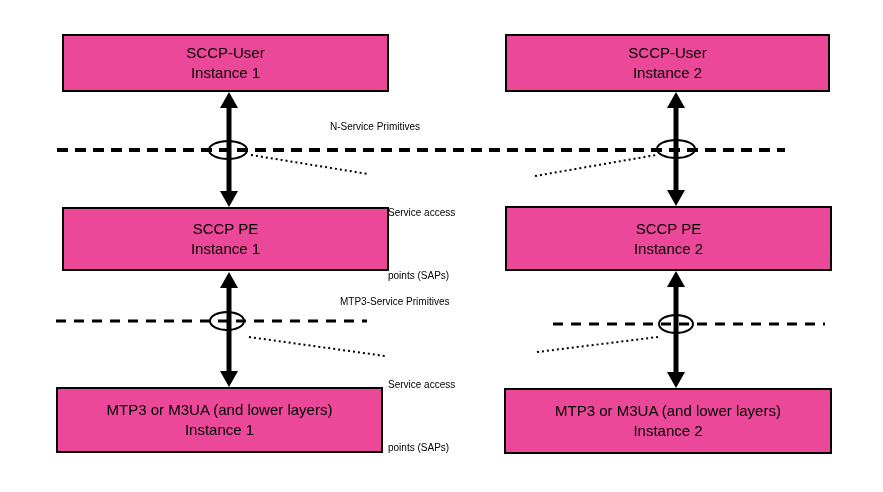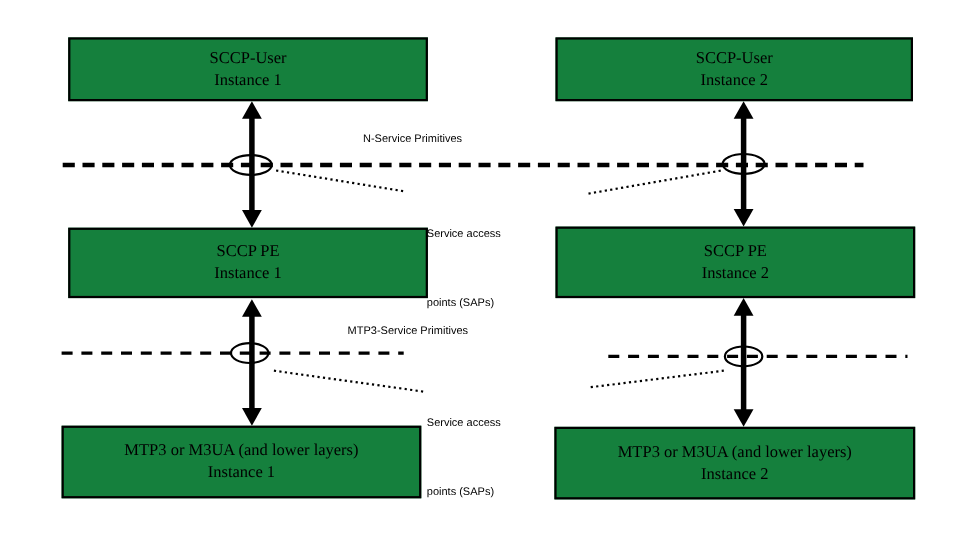--- a/index.html
+++ b/index.html
@@ -20,45 +20,44 @@
     position: absolute;
     left: 0;
     top: 0;
     width: 883px;
     height: 492px;
   }
   .box {
     position: absolute;
     box-sizing: border-box;
     border: 2px solid #000000;
-    background: #15803d;
+    background: #ec4899;
     display: flex;
     flex-direction: column;
     align-items: center;
     justify-content: center;
     text-align: center;
     font-size: 15px;
     line-height: 20px;
     white-space: nowrap;
-    font-family: Liberation Serif, serif;
   }
   .box-sccp-user-1 { left: 62px;  top: 34px;  width: 327px; height: 58px; }
   .box-sccp-user-2 { left: 505px; top: 34px;  width: 325px; height: 58px; }
   .box-sccp-pe-1   { left: 62px;  top: 207px; width: 327px; height: 64px; }
   .box-sccp-pe-2   { left: 505px; top: 206px; width: 327px; height: 65px; }
   .box-mtp3-1      { left: 56px;  top: 387px; width: 327px; height: 66px; }
   .box-mtp3-2      { left: 504px; top: 388px; width: 328px; height: 66px; }
   .label {
     position: absolute;
     font-size: 10px;
     line-height: 21px;
     white-space: pre;
   }
   .label-n-service    { left: 330px; top: 116px; }
-  .label-mtp3-service { left: 316px; top: 291px; }
+  .label-mtp3-service { left: 340px; top: 291px; }
   .label-sap-upper    { left: 388px; top: 160px; }
   .label-sap-lower    { left: 388px; top: 332px; }
 </style>
 </head>
 <body>
 
 <div class="canvas">
 
   <svg class="overlay" viewBox="0 0 883 492" xmlns="http://www.w3.org/2000/svg">
 

